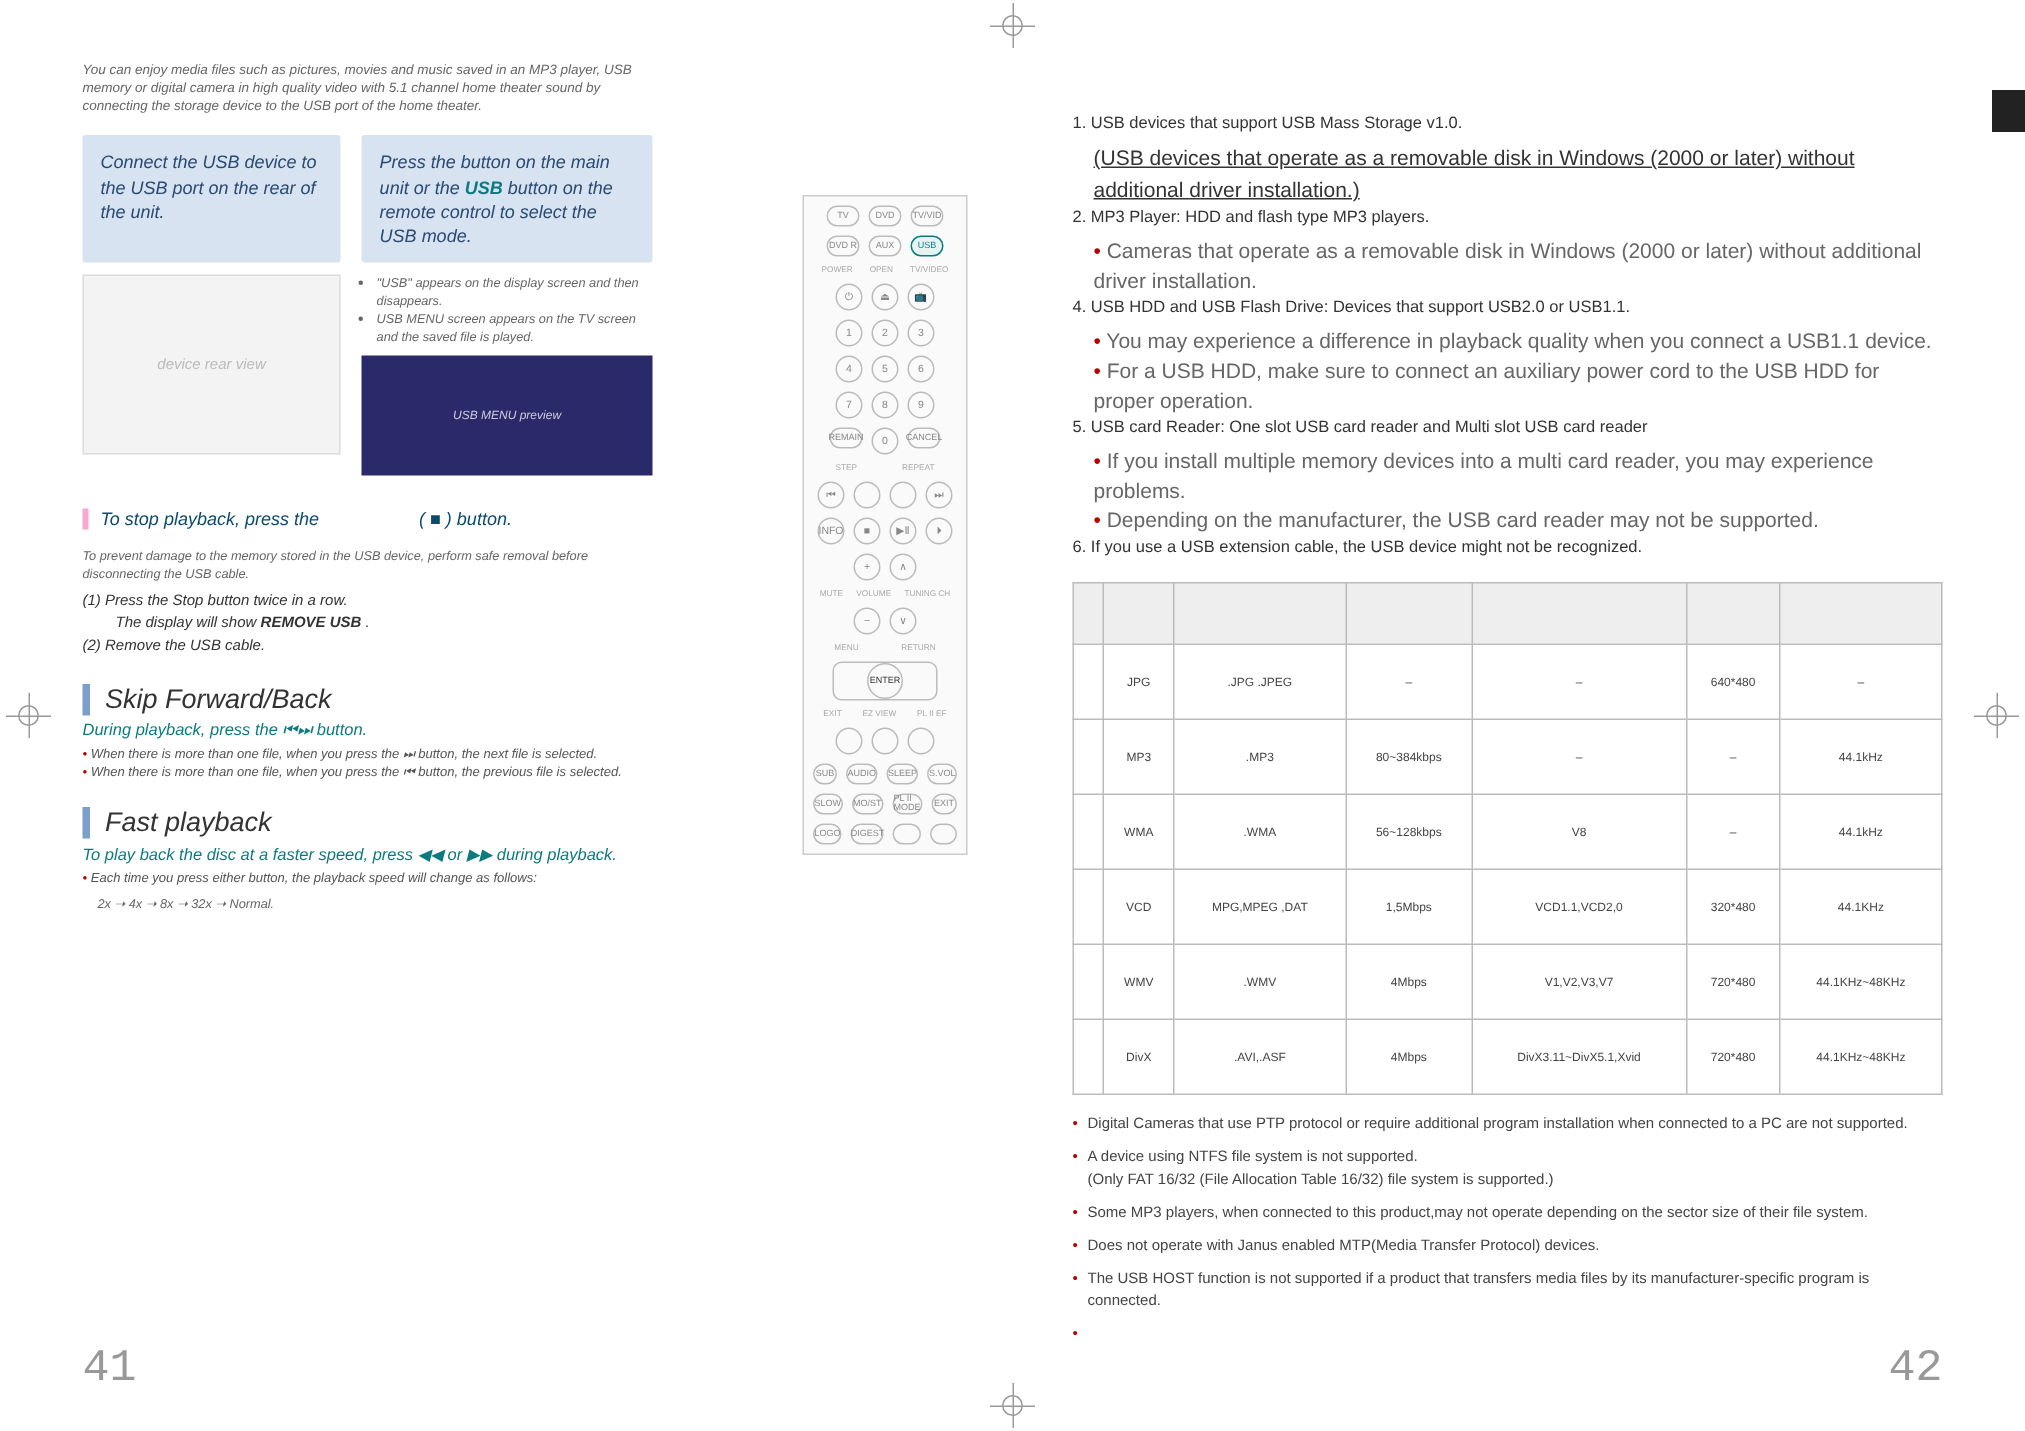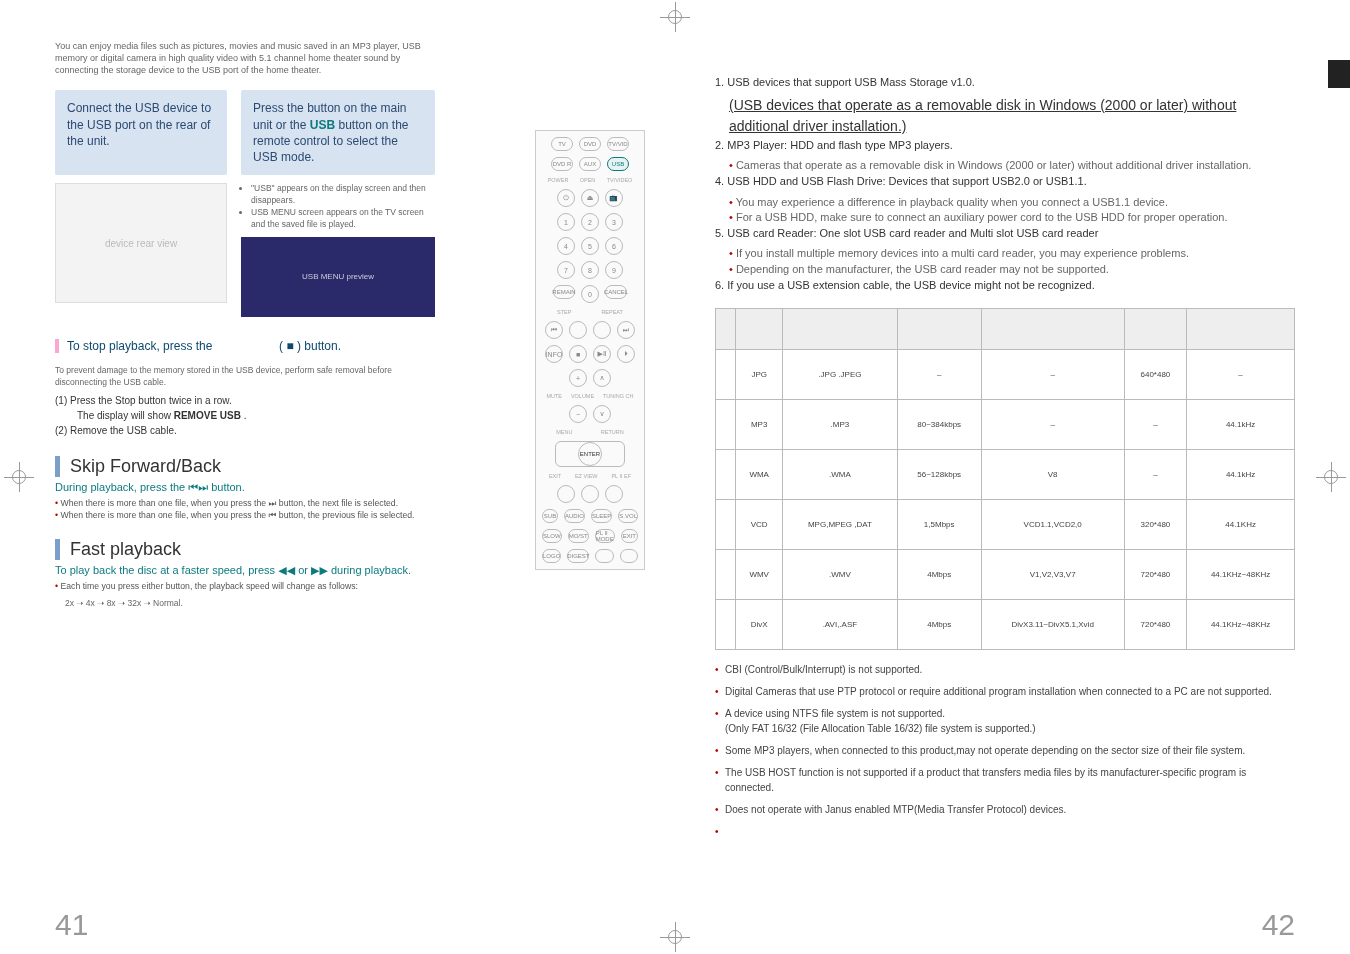--- a/index.html
+++ b/index.html
@@ -18,54 +18,54 @@
   .notes li { margin-left: 10px; list-style: disc; }
   .screen-img { width: 53%; height: 80px; background: #2a2a6a; display:flex; align-items:center; justify-content:center; color:#ccd; font-size:8px; }
   .stop-head { font-size: 12px; color: #0c4a6e; margin-top: 22px; margin-bottom: 12px; padding-left: 8px; border-left: 4px solid #f9a8d4; }
   .small-note { font-size: 8.5px; color: #666; line-height: 1.4; margin-top: 6px; }
   .steps { font-size: 10px; color: #333; line-height: 1.5; margin-top: 4px; }
   .steps .bold { font-weight: 700; text-align: right; }
   .h2 { font-size: 18px; color: #333; margin-top: 18px; margin-bottom: 4px; padding-left: 10px; border-left: 5px solid #7aa0c9; font-weight: 400; }
   .subline { font-size: 11px; color: #0c7b80; margin-top: 4px; margin-bottom: 3px; }
   .red-bul { font-size: 8.7px; color: #555; line-height: 1.4; }
   .red-bul::before { content: "• "; color: #b00; }
-  .page-num { position: absolute; bottom: 12px; font-size: 30px; color: #999; font-weight: 300; }
+  .page-num { position: absolute; bottom: 24px; font-size: 30px; color: #999; font-weight: 300; font-family: Liberation Mono, monospace; }
   .page-num.left { left: 55px; }
   .page-num.right { right: 55px; }
   .remote { position: absolute; right: 30px; top: 130px; width: 110px; height: 440px; border: 1px solid #ccc; background: #fafafa; display:flex; flex-direction:column; align-items:center; padding:6px; gap:6px; }
   .remote .row { display:flex; gap:6px; justify-content:center; width:100%; }
   .remote .btn { width: 22px; height: 14px; border:1px solid #bbb; border-radius:8px; font-size:6px; display:flex; align-items:center; justify-content:center; color:#888; }
   .remote .circ { width: 18px; height: 18px; border:1px solid #bbb; border-radius:50%; font-size:7px; display:flex; align-items:center; justify-content:center; color:#888; }
   .remote .high { border-color:#0c7b80; background:#e6f3f3; color:#0c7b80; }
   .remote .nav { width: 70px; height: 70px; border:1px solid #bbb; position:relative; border-radius:6px; }
   .remote .nav .c { position:absolute; top:50%; left:50%; transform:translate(-50%,-50%); width:24px; height:24px; border:1px solid #bbb; border-radius:50%; font-size:6px; display:flex; align-items:center; justify-content:center; }
   .remote .lbl { font-size:5.5px; color:#aaa; width:100%; display:flex; justify-content:space-around; }
   
   .numlist { font-size: 11px; color: #333; line-height: 1.55; }
   .numlist .item { margin-bottom: 4px; }
-  .numlist .sub { font-size: 11px; color: #666; margin-left: 14px; display:block; line-height:1.4; }
+  .numlist .sub { font-size: 14px; color: #666; margin-left: 14px; display:block; line-height:1.4; }
   .numlist .sub::before { content: "• "; color:#b00; }
   table.spec { border-collapse: collapse; width: 100%; margin-top: 14px; margin-bottom: 12px; font-size: 8px; color:#444; }
   table.spec th, table.spec td { border: 1px solid #bbb; padding: 20px 5px; text-align: center; }
   table.spec th { background: #eee; font-weight: 400; color:#666; height:16px; }
   .bl { font-size: 10px; color:#444; line-height:1.5; margin-bottom:7px; padding-left:10px; position:relative; }
   .bl::before { content:"•"; color:#b00; position:absolute; left:0; }
   .cross-top { position:absolute; top:2px; left:50%; transform:translateX(-50%); width:30px; height:30px; }
   .cross-top::before { content:""; position:absolute; left:50%; width:1px; height:30px; background:#999; }
   .cross-top::after { content:""; position:absolute; top:50%; height:1px; width:30px; background:#999; }
   .cross-top .ring { position:absolute; top:50%; left:50%; transform:translate(-50%,-50%); width:14px; height:14px; border:1px solid #999; border-radius:50%; }
   .cross-btm { top: auto; bottom: 2px; }
   .side-reg { position:absolute; top:50%; transform:translateY(-50%); width:30px; height:30px; }
   .side-reg.left { left:4px; }
   .side-reg.right { right:4px; }
   .side-reg::before { content:""; position:absolute; left:50%; width:1px; height:30px; background:#999; }
   .side-reg::after { content:""; position:absolute; top:50%; height:1px; width:30px; background:#999; }
   .side-reg .ring { position:absolute; top:50%; left:50%; transform:translate(-50%,-50%); width:14px; height:14px; border:1px solid #999; border-radius:50%; }
   .black-tab { position:absolute; top:60px; right:0; width:22px; height:28px; background:#222; }
-  .leftcol { width: 380px; }
+  .leftcol { width: 380px; font-style: italic; }
 </style>
 </head>
 <body>
 
 <div class="spread">
   <div class="cross-top">
       <div class="ring"></div>
     </div>
   <div class="cross-top cross-btm">
       <div class="ring"></div>
@@ -323,25 +323,24 @@
             <td>.AVI,.ASF</td>
             <td>4Mbps</td>
             <td>DivX3.11~DivX5.1,Xvid</td>
             <td>720*480</td>
             <td>44.1KHz~48KHz</td>
           </tr>
         </tbody>
     </table>
 
     <div id="right-notes">
-        <p class="bl" style="white-space: pre-line;">CBI (Control/Bulk/Interrupt) is not supported.</p>
         <p class="bl" style="white-space: pre-line;">Digital Cameras that use PTP protocol or require additional program installation when connected to a PC are not supported.</p>
         <p class="bl" style="white-space: pre-line;">A device using NTFS file system is not supported.
 (Only FAT 16/32 (File Allocation Table 16/32) file system is supported.)</p>
         <p class="bl" style="white-space: pre-line;">Some MP3 players, when connected to this product,may not operate depending on the sector size of their file system.</p>
+        <p class="bl" style="white-space: pre-line;">Does not operate with Janus enabled MTP(Media Transfer Protocol) devices.</p>
         <p class="bl" style="white-space: pre-line;">The USB HOST function is not supported if a product that transfers media files by its manufacturer-specific program is connected.</p>
-        <p class="bl" style="white-space: pre-line;">Does not operate with Janus enabled MTP(Media Transfer Protocol) devices.</p>
       </div>
     <div class="bl" style="list-style:none; padding-left:0;">&nbsp;</div>
 
     <div class="page-num right">42</div>
   </div>
 </div>
 
 </body></html>

